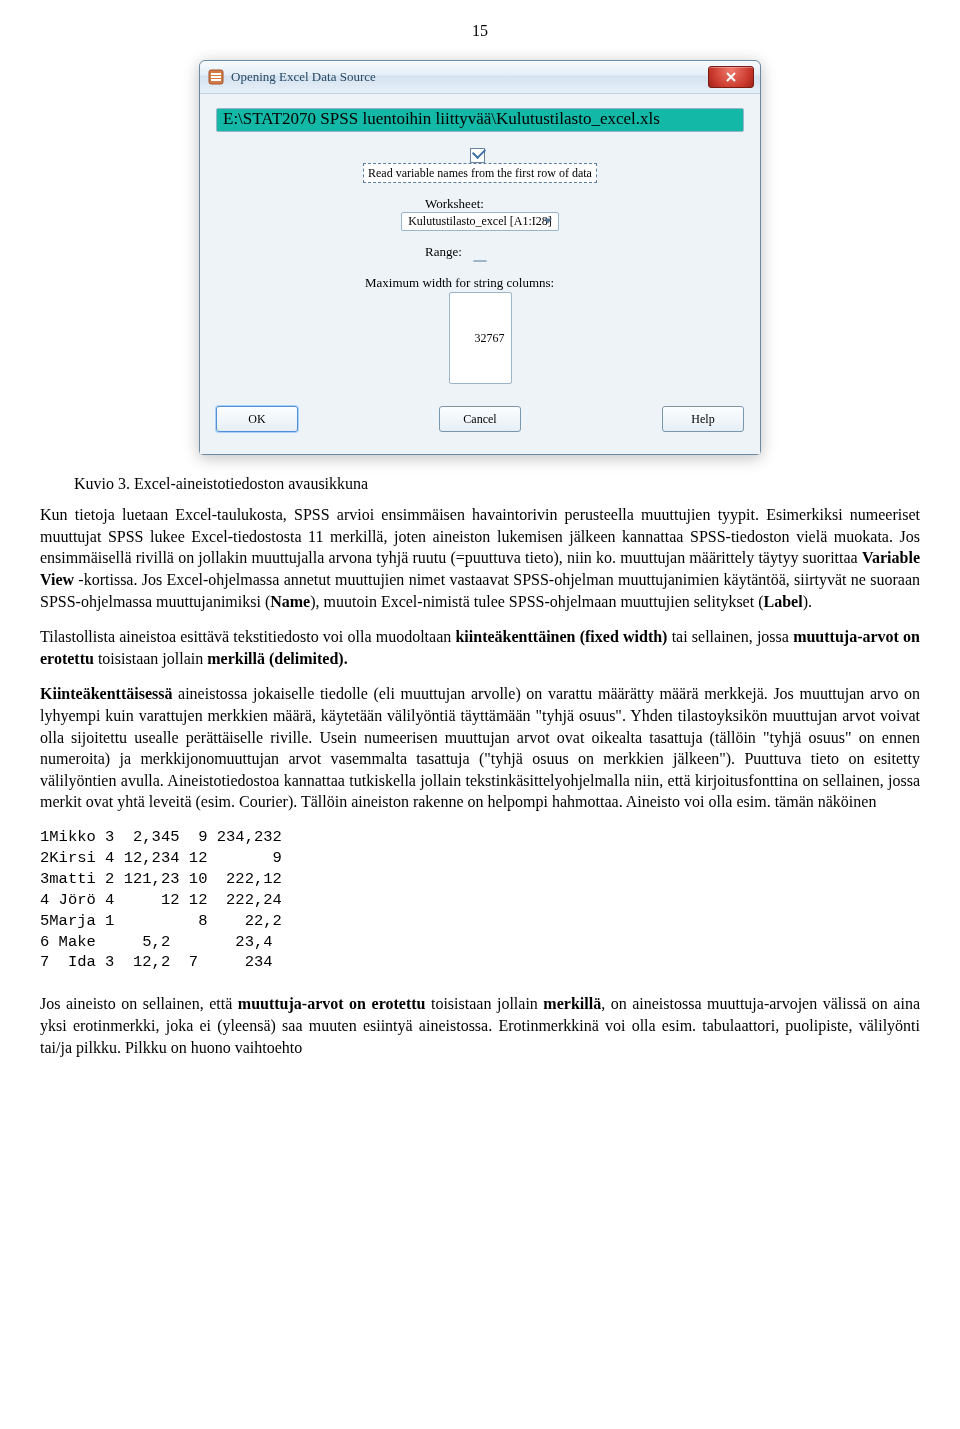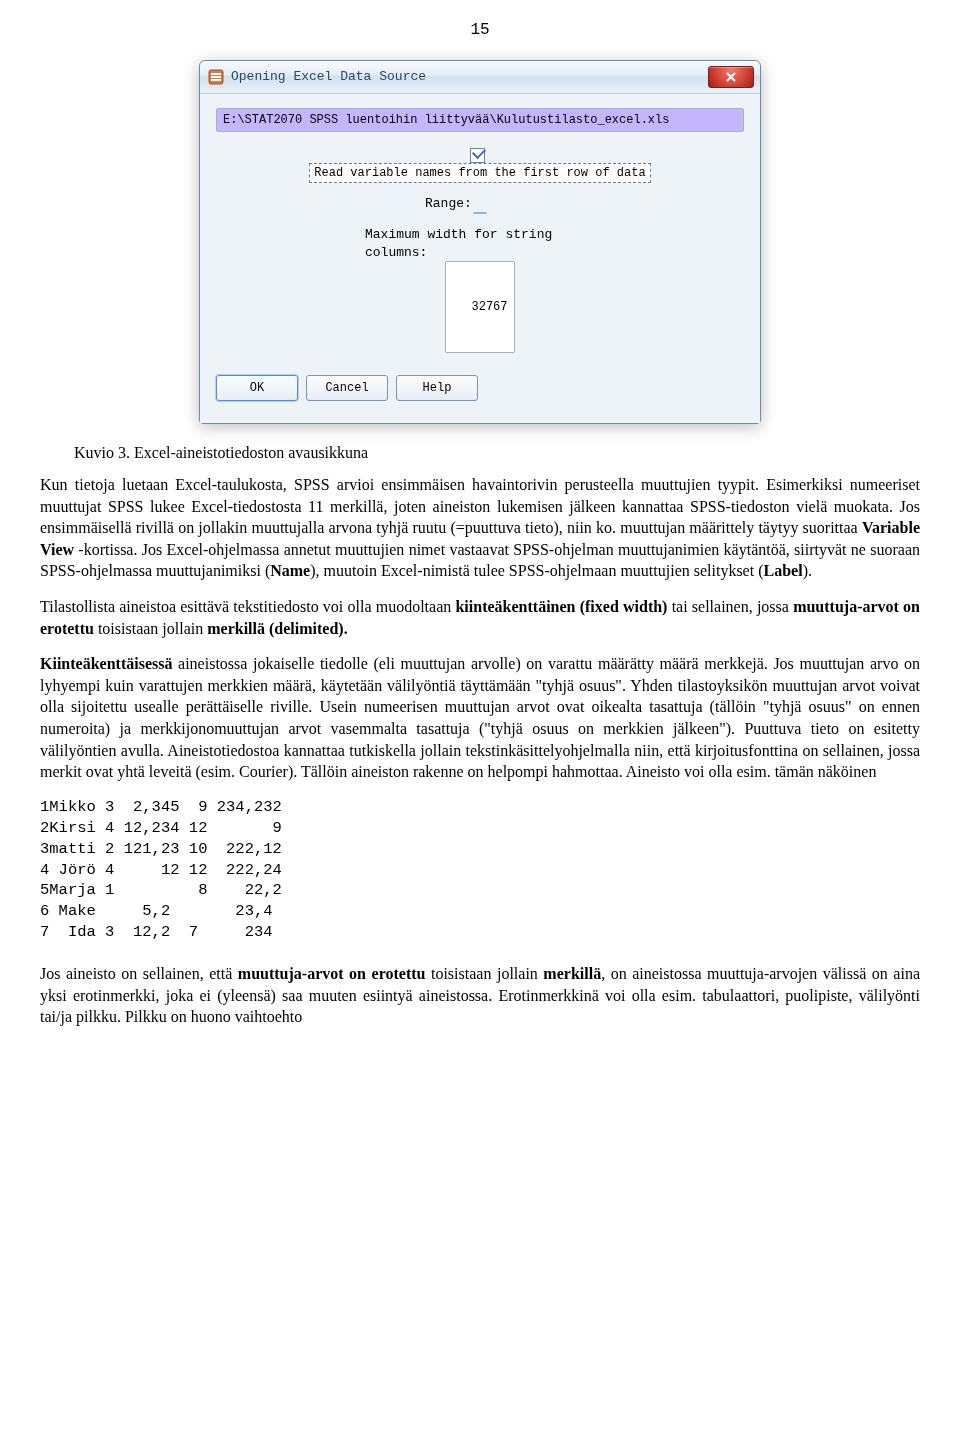--- a/index.html
+++ b/index.html
@@ -9,39 +9,39 @@
     font-family: "Times New Roman", Times, serif;
     font-size: 16px;
     color: #000;
     line-height: 1.35;
   }
   .page {
     width: 880px;
     margin: 0 auto;
     padding: 20px 40px 40px 40px;
   }
-  .page-number { text-align: center; margin-bottom: 12px; font-family: Liberation Mono, monospace; }
+  .page-number { text-align: center; margin-bottom: 12px; }
   p { margin: 0 0 14px 0; text-align: justify; }
   .caption { margin: 10px 0 10px 34px; }
   h3 { font-size: 16px; font-weight: bold; margin: 28px 0 14px 0; }
   .mono-block {
     font-family: "Courier New", Courier, monospace;
     font-size: 15.5px;
     white-space: pre;
     margin: 14px 0 20px 0;
     line-height: 1.35;
   }
   
   .dialog {
     width: 560px;
     margin: 18px auto 18px auto;
     border: 1px solid #6b8aa3;
     border-radius: 6px 6px 4px 4px;
     box-shadow: 0 3px 16px rgba(0,0,0,.25);
-    font-family: Liberation Mono, monospace;
+    font-family: Liberation Serif, serif;
     font-size: 13px;
     background: #eef3f7;
   }
   .titlebar {
     display: flex;
     align-items: center;
     height: 32px;
     padding: 0 6px 0 8px;
     background: linear-gradient(#f7fbff, #e3edf6 45%, #d3e1ef 46%, #e7f0f8);
     border-bottom: 1px solid #bfd0df;
@@ -62,26 +62,26 @@
     box-shadow: inset 0 1px 0 rgba(255,255,255,.35);
   }
   .close-btn svg { display: block; }
   .dialog-body {
     padding: 14px 16px 8px 16px;
     background: #eef3f7;
   }
   .path-field {
     height: 22px;
     border: 1px solid #9ab4c9;
-    background: #c4b5fd;
+    background: #14b8a6;
     border-radius: 2px;
     padding: 0 6px;
     display: flex;
     align-items: center;
-    font-size: 12px;
+    font-size: 17px;
     margin-bottom: 16px;
   }
   .row { display: flex; align-items: center; margin-bottom: 12px; flex-direction: column; }
   .checkbox {
     width: 13px; height: 13px;
     border: 1px solid #6884a0;
     background: #fff;
     margin-right: 6px;
     position: relative;
     flex: 0 0 auto;
@@ -118,21 +118,21 @@
   }
   .select .caret {
     position: absolute; right: 6px; top: 50%; transform: translateY(-50%);
     width: 0; height: 0;
     border-left: 4px solid transparent;
     border-right: 4px solid transparent;
     border-top: 5px solid #5c7894;
   }
   .input-short { flex: 0 0 90px; padding-left: 25px; }
   .button-row {
-    display: flex; justify-content: flex-start; gap: 8px;
+    display: flex; justify-content: space-between; gap: 8px;
     padding: 10px 0 14px 0;
   }
   .btn {
     min-width: 56px;
     height: 24px;
     padding: 0 12px;
     border: 1px solid #7a95ae;
     border-radius: 3px;
     background: linear-gradient(#fcfeff, #e6eef5);
     display: flex; align-items: center; justify-content: center;
@@ -171,20 +171,27 @@
     </div>
     <div class="dialog-body">
       <div class="path-field">
         <span>E:\STAT2070 SPSS luentoihin liittyvää\Kulutustilasto_excel.xls</span>
       </div>
       <div class="row">
         <div class="checkbox checked"></div>
         <div class="opt-text">Read variable names from the first row of data</div>
       </div>
       <div class="row">
+        <div class="label-col">Worksheet:</div>
+        <div class="select">
+          <span>Kulutustilasto_excel [A1:I28]</span>
+          <span class="caret"></span>
+        </div>
+      </div>
+      <div class="row">
         <div class="label-col">Range:</div>
         <div class="input">
           <span></span>
         </div>
       </div>
       <div class="row">
         <div class="label-col-wide">Maximum width for string columns:</div>
         <div class="input input-short">
           <span>32767</span>
         </div>

